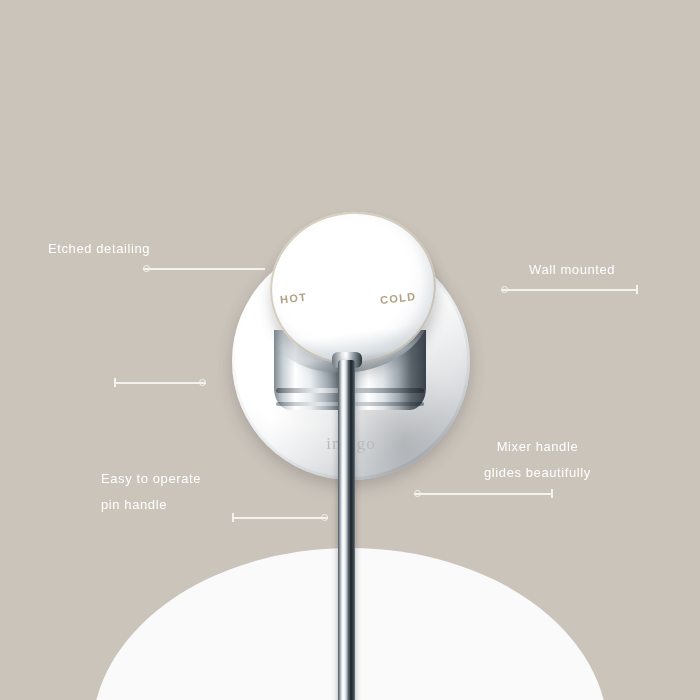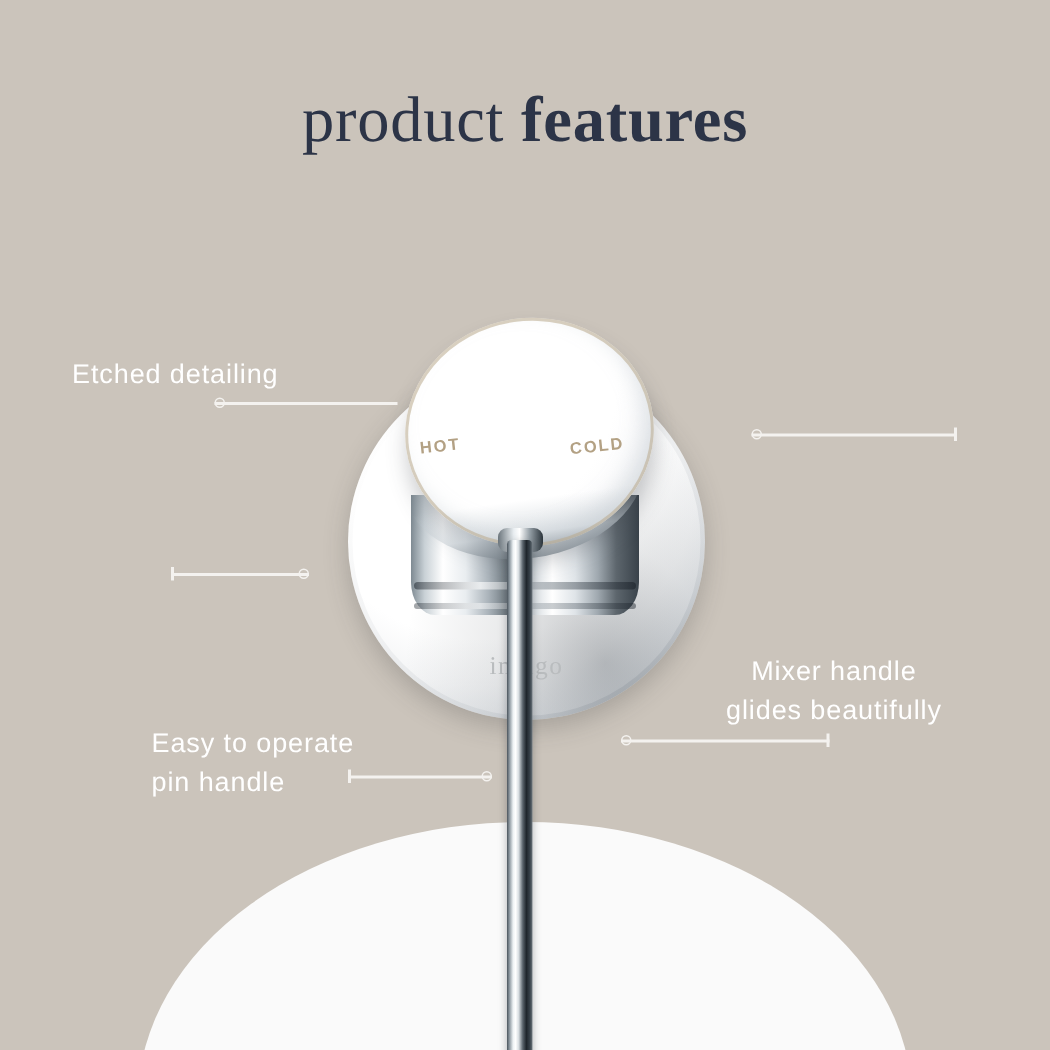--- a/index.html
+++ b/index.html
@@ -201,21 +201,21 @@
     width: 30px;
     height: 16px;
     border-radius: 6px;
     background: linear-gradient(90deg, #6b757c, #e9eef1 35%, #ffffff 48%, #97a1a8 70%, #2b343b 100%);
   }
 
   
   .label {
     position: absolute;
     color: #ffffff;
-    font-size: 18px;
+    font-size: 13px;
     line-height: 26px;
     letter-spacing: 0.6px;
     white-space: pre-line;
   }
   .conn {
     position: absolute;
     height: 10px;
   }
   .conn .bar {
     position: absolute;
@@ -247,23 +247,20 @@
   .conn .cap.left { left: 0; }
   .conn .cap.right { right: 0; }
 </style>
 </head>
 <body>
 
 <div id="stage">
 
   <div class="basin"></div>
 
-  <div class="title">
-    <span class="t-light">product </span><span class="t-bold">features</span>
-  </div>
 
   <div class="faucet">
     <div class="plate"></div>
     <div class="plate-shade"></div>
     <div class="brand">indigo</div>
 
     <div class="cyl"></div>
     <div class="cyl-band b1"></div>
     <div class="cyl-band b2"></div>
 
@@ -282,28 +279,29 @@
     <div class="bar"></div>
     <div class="dot left"></div>
   </div>
 
   <div class="conn" style="left:114px; top:378px; width:92px;">
     <div class="bar"></div>
     <div class="cap left"></div>
     <div class="dot right"></div>
   </div>
 
-  <div class="label" style="left:101px; top:466px;margin-top:16px;">Easy to operate
+  <div class="label" style="left:101px; top:466px;">Easy to operate
 pin handle</div>
   <div class="conn" style="left:232px; top:513px; width:96px;">
     <div class="bar"></div>
     <div class="cap left"></div>
     <div class="dot right"></div>
   </div>
 
+  <div class="label" style="left:529px; top:257px;">Wall mounted</div>
   <div class="conn" style="left:501px; top:285px; width:137px;">
     <div class="bar"></div>
     <div class="dot left"></div>
     <div class="cap right"></div>
   </div>
 
   <div class="label" style="left:484px; top:434px;text-align:center;">Mixer handle
 glides beautifully</div>
   <div class="conn" style="left:414px; top:489px; width:139px;">
     <div class="bar"></div>

